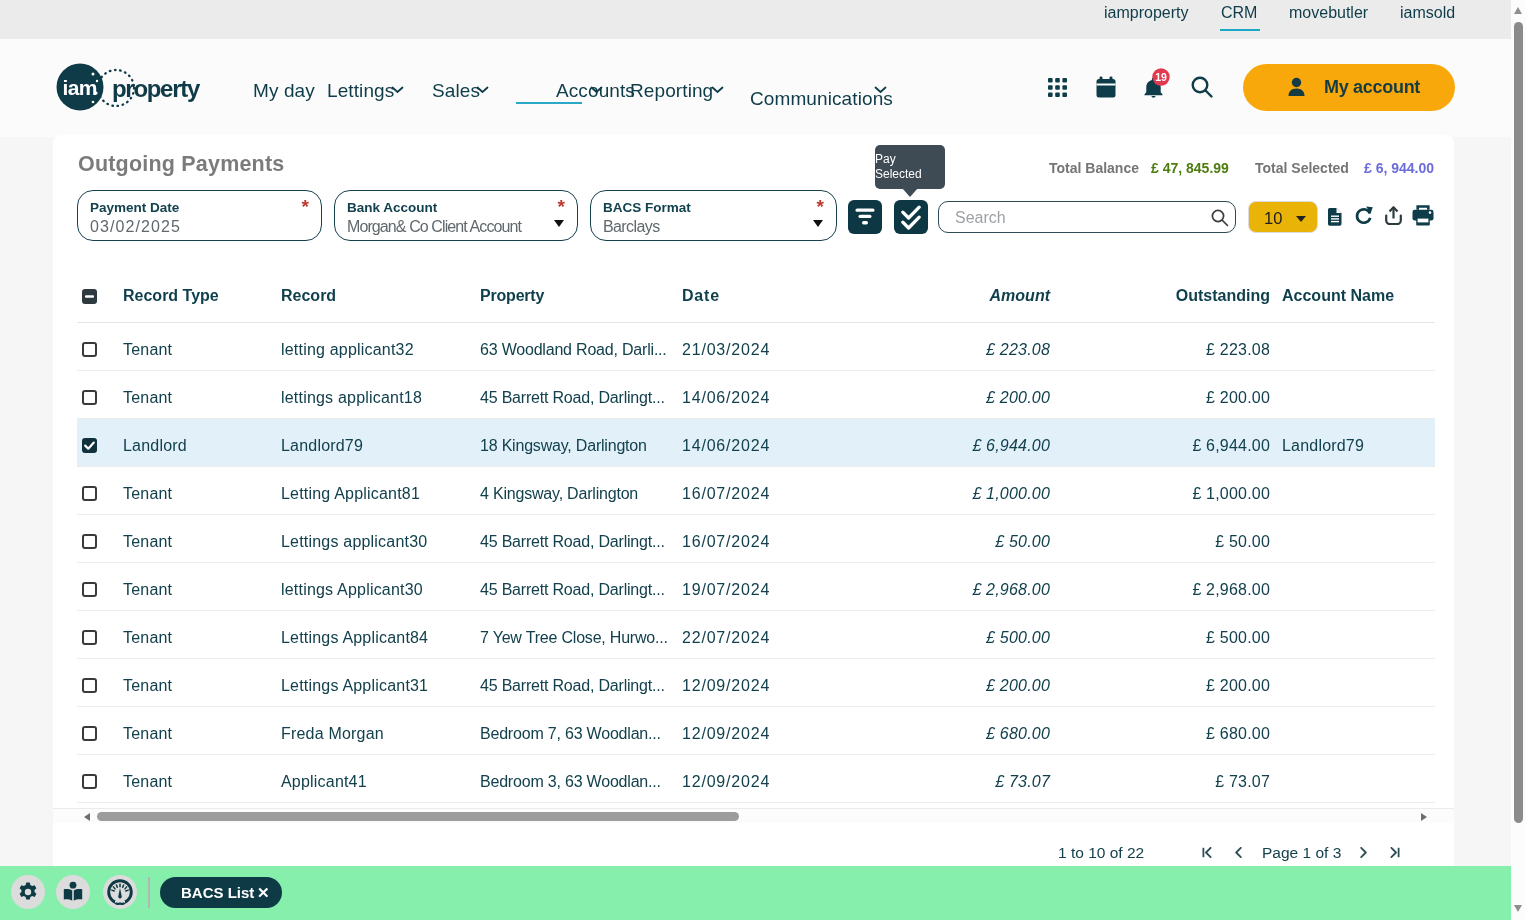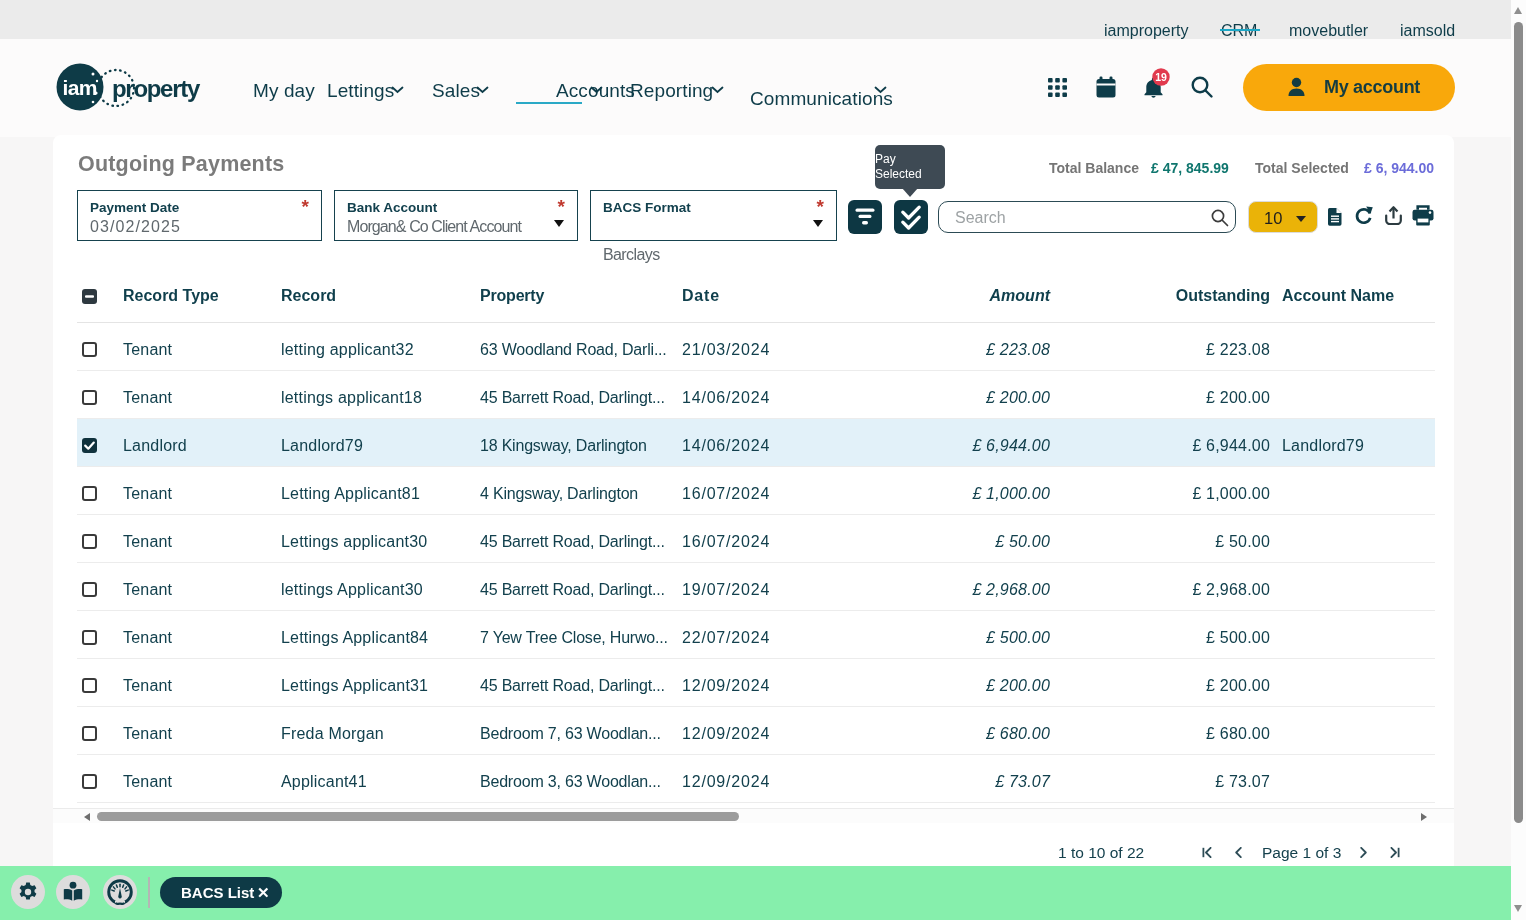--- a/index.html
+++ b/index.html
@@ -2,21 +2,21 @@
 <html><head>
 <meta charset="utf-8">
 <style>
 * { margin:0; padding:0; box-sizing:border-box; }
 html,body { width:1526px; height:920px; overflow:hidden; }
 body { font-family:"Liberation Sans", sans-serif; background:#f7f6f6; position:relative; color:#0e3c49; }
 .abs { position:absolute; }
 
 
 #topbar { position:absolute; left:0; top:0; width:1511px; height:39px; background:#ebebeb; }
-#topbar span { position:absolute; top:22px; font-size:16px; color:#0e3c49; }
+#topbar span { position:absolute; top:4px; font-size:16px; color:#0e3c49; }
 #tb-crm { color:#1ba8c7; }
 #tb-crm-ul { position:absolute; left:1220px; top:29px; width:40px; height:2px; background:#1ba8c7; }
 
 
 #header { position:absolute; left:0; top:39px; width:1511px; height:98px; background:#fcfbfb; }
 .nav { position:absolute; top:80px; font-size:19px; color:#0e3c49; letter-spacing:0.1px; }
 .chev { position:absolute; top:86px; }
 #acc-ul { position:absolute; left:516px; top:102px; width:66px; height:2px; background:#2aa9c6; }
 
 
@@ -24,21 +24,21 @@
 #myacct .txt { position:absolute; left:81px; top:13px; font-size:18px; font-weight:bold; color:#143c42; letter-spacing:-0.3px; }
 
 
 #card { position:absolute; left:53px; top:135px; width:1401px; height:731px; background:#ffffff; border-radius:8px 8px 0 0; }
 
 #title { position:absolute; left:78px; top:152px; font-size:21.5px; font-weight:bold; color:#7b7b7b; letter-spacing:0.2px; }
 .tot { position:absolute; top:160px; font-size:14px; font-weight:bold; }
 .totlab { color:#757575; }
 
 
-.fbox { position:absolute; top:190px; height:51px; background:#fff; border:1.5px solid #16424e; border-radius:0; }
+.fbox { position:absolute; top:190px; height:51px; background:#fff; border:1.5px solid #16424e; border-radius:16px; }
 .fbox .lab { position:absolute; left:12px; top:9px; font-size:13.5px; font-weight:bold; color:#13414e; }
 .fbox .val { position:absolute; left:12px; top:27px; font-size:16px; color:#60686d; }
 .fbox .ast { position:absolute; right:12px; top:5px; font-size:19px; font-weight:bold; color:#c0392f; }
 .fbox .tri { position:absolute; right:13px; bottom:13px; width:0; height:0; border-left:5.5px solid transparent; border-right:5.5px solid transparent; border-top:7px solid #111; }
 
 .sqbtn { position:absolute; top:200px; width:34px; height:34px; background:#0d3743; border-radius:6px; }
 
 
 #tip { position:absolute; left:875px; top:145px; width:70px; height:44px; background:#3e4a54; border-radius:5px; color:#fff; font-size:12px; line-height:15px; text-align:left; padding-top:7px; }
 #tip-arrow { position:absolute; left:902px; top:188px; width:0; height:0; border-left:8px solid transparent; border-right:8px solid transparent; border-top:9px solid #3e4a54; }
@@ -171,39 +171,39 @@
 <div id="myacct">
   <svg class="abs" style="left:41px; top:11px;" width="25" height="25" viewBox="0 0 25 25">
     <circle cx="12.5" cy="7.5" r="4.7" fill="#143c42"></circle>
     <path d="M12.5 13.5 c-4.8 0 -8 2.7 -8 7.5 h16 c0 -4.8 -3.2 -7.5 -8 -7.5 z" fill="#143c42"></path>
   </svg>
   <span class="txt">My account</span>
 </div>
 
 <div id="title">Outgoing Payments</div>
 <span class="tot totlab" style="left:1049px;">Total Balance</span>
-<span class="tot" style="left:1151px; color:#0f766e;">£ 47, 845.99</span>
+<span class="tot" style="left:1151px; color:#4d7c0f;">£ 47, 845.99</span>
 <span class="tot totlab" style="left:1255px;">Total Selected</span>
 <span class="tot" style="left:1364px; color:#6b6cd9;">£ 6, 944.00</span>
 
 <div class="fbox" style="left:77px; width:245px;">
   <span class="lab">Payment Date</span>
     <span class="ast">*</span>
   <span class="val" style="letter-spacing:1.1px;">03/02/2025</span>
 </div>
 <div class="fbox" style="left:334px; width:244px;">
   <span class="lab">Bank Account</span>
     <span class="ast">*</span>
   <span class="val" style="letter-spacing:-0.9px;">Morgan&amp; Co Client Account</span>
   <div class="tri"></div>
 </div>
 <div class="fbox" style="left:590px; width:247px;">
   <span class="lab">BACS Format</span>
     <span class="ast">*</span>
-  <span class="val" style="letter-spacing:-0.6px;margin-top:28px;">Barclays</span>
+  <span class="val" style="letter-spacing:-0.6px;">Barclays</span>
   <div class="tri"></div>
 </div>
 
 <div class="sqbtn" style="left:848px;">
   <svg width="34" height="34" viewBox="0 0 34 34">
     <rect x="7.5" y="8.5" width="19" height="3.3" rx="1.6" fill="#fff"></rect>
     <rect x="10.5" y="14.8" width="13" height="3.3" rx="1.6" fill="#fff"></rect>
     <rect x="14" y="21.1" width="6" height="3.3" rx="1.6" fill="#fff"></rect>
   </svg>
 </div>

